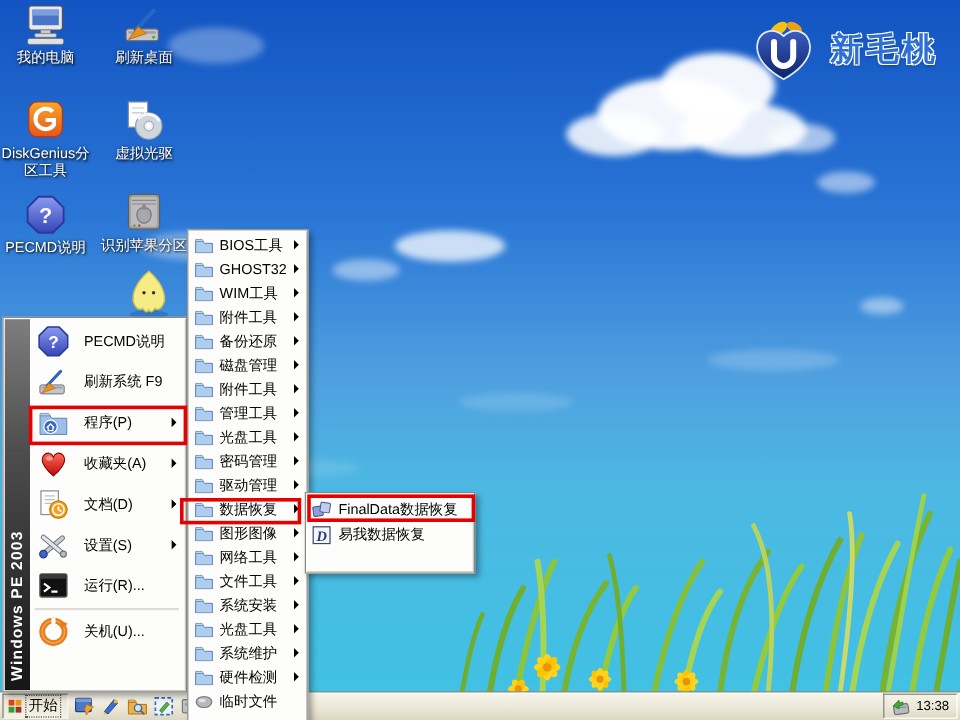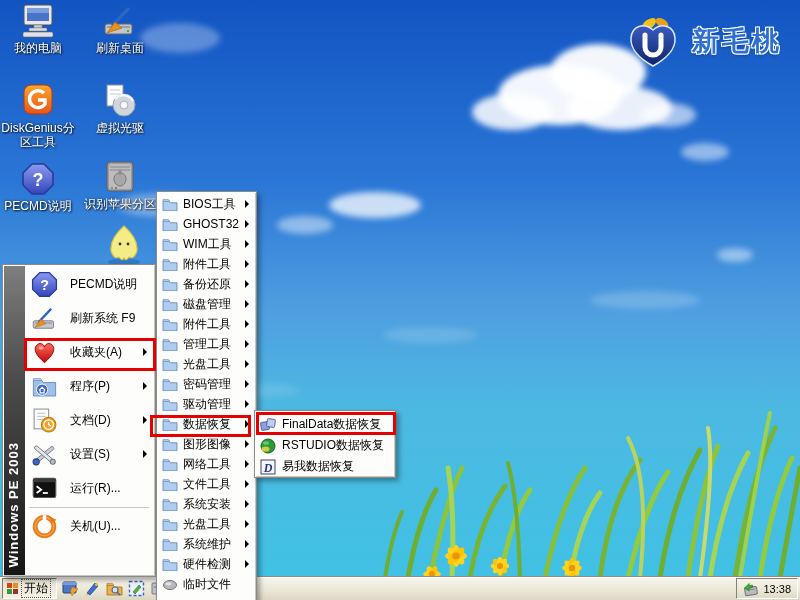--- a/index.html
+++ b/index.html
@@ -280,46 +280,46 @@
         <svg class="sicon" viewBox="0 0 36 34">
           <rect x="3" y="20" width="27" height="10" rx="2" fill="#c4c6ce" stroke="#666"></rect>
           <rect x="5" y="22" width="23" height="2" fill="#9aa0aa"></rect>
           <path d="M11 21 L26 5" stroke="#2a66c8" stroke-width="3.4" stroke-linecap="round"></path>
           <path d="M5 29 L13 18 L20 24 z" fill="#e89018" stroke="#b05c08" stroke-width=".6"></path>
         </svg>
         <span class="slabel">刷新系统 F9</span>
       </div>
 
       <div class="sm-item">
+        <svg class="sicon" viewBox="0 0 34 34">
+          <path d="M3 9 h10 l2.5 3 H31 v17 H3 z" fill="#9ec0e8" stroke="#5a7fb4"></path>
+          <path d="M3 7 h9 l2 2.5 h-11 z" fill="#bcd6f2" stroke="#5a7fb4" stroke-width=".7"></path>
+          <circle cx="14" cy="21" r="7" fill="#3a66c8" stroke="#fff" stroke-width="1.2"></circle>
+          <path d="M10 22 L14 18 L18 22 M11.5 21.5 v3.5 h5 v-3.5" stroke="#fff" stroke-width="1.4" fill="none"></path>
+        </svg>
+        <span class="slabel">程序(P)</span>
+        <span class="arr"></span>
+      </div>
+
+      <div class="sm-item">
         <svg class="sicon" viewBox="0 0 24 24">
           <defs>
               <linearGradient id="ht" x1="0" y1="0" x2="0" y2="1">
             <stop offset="0" stop-color="#ff6a5a"></stop>
                 <stop offset="1" stop-color="#bc0808"></stop>
               </linearGradient>
             </defs>
           <path d="M12 21 C4 14 2 9 5 5.5 C7.5 3 11 4 12 7 C13 4 16.5 3 19 5.5 C22 9 20 14 12 21 z" fill="url(#ht)" stroke="#8a0000" stroke-width=".8"></path>
           <ellipse cx="9" cy="8" rx="2.4" ry="1.6" fill="#ffb0a8" opacity=".8"></ellipse>
         </svg>
         <span class="slabel">收藏夹(A)</span>
         <span class="arr"></span>
       </div>
 
       <div class="sm-item">
-        <svg class="sicon" viewBox="0 0 34 34">
-          <path d="M3 9 h10 l2.5 3 H31 v17 H3 z" fill="#9ec0e8" stroke="#5a7fb4"></path>
-          <path d="M3 7 h9 l2 2.5 h-11 z" fill="#bcd6f2" stroke="#5a7fb4" stroke-width=".7"></path>
-          <circle cx="14" cy="21" r="7" fill="#3a66c8" stroke="#fff" stroke-width="1.2"></circle>
-          <path d="M10 22 L14 18 L18 22 M11.5 21.5 v3.5 h5 v-3.5" stroke="#fff" stroke-width="1.4" fill="none"></path>
-        </svg>
-        <span class="slabel">程序(P)</span>
-        <span class="arr"></span>
-      </div>
-
-      <div class="sm-item">
         <svg class="sicon" viewBox="0 0 26 26">
           <rect x="3" y="2" width="14" height="19" fill="#fdfdfd" stroke="#8a92a0"></rect>
           <line x1="6" y1="6" x2="14" y2="6" stroke="#b8c0ca"></line>
             <line x1="6" y1="9" x2="14" y2="9" stroke="#b8c0ca"></line>
           <line x1="6" y1="12" x2="14" y2="12" stroke="#b8c0ca"></line>
           <circle cx="17" cy="17" r="7" fill="#f5a020" stroke="#c87808" stroke-width="1"></circle>
           <circle cx="17" cy="17" r="4.6" fill="none" stroke="#fff" stroke-width="1.2"></circle>
           <path d="M17 14.5 V17 L19.5 18.5" stroke="#fff" stroke-width="1.3" fill="none"></path>
         </svg>
         <span class="slabel">文档(D)</span>
@@ -572,28 +572,20 @@
     <div id="data-list">
 
       <div class="data-item">
         <svg class="dmicon" viewBox="0 0 16 16">
           <rect x="1" y="5" width="8" height="8" rx="1" fill="#8aa0dc" stroke="#44518a" stroke-width=".8" transform="rotate(-8 5 9)"></rect>
           <rect x="7" y="2" width="8" height="8" rx="1" fill="#c2cdee" stroke="#44518a" stroke-width=".8" transform="rotate(8 11 6)"></rect>
         </svg>
         <span class="dmlabel">FinalData数据恢复</span>
       </div>
 
-      <div class="data-item">
-        <svg class="dmicon" viewBox="0 0 16 16">
-          <circle cx="8" cy="8" r="7" fill="#2a9a3a" stroke="#14641e"></circle>
-          <ellipse cx="5.5" cy="11" rx="4" ry="2.6" fill="#e8d040" opacity=".9"></ellipse>
-          <ellipse cx="6" cy="5" rx="3" ry="1.8" fill="#6fd07a" opacity=".85"></ellipse>
-        </svg>
-        <span class="dmlabel">RSTUDIO数据恢复</span>
-      </div>
 
       <div class="data-item">
         <svg class="dmicon" viewBox="0 0 16 16">
           <rect x="1" y="1" width="14" height="14" fill="#f4f6fa" stroke="#3a4668"></rect>
           <text x="8" y="12.5" text-anchor="middle" font-size="12" font-style="italic" font-weight="bold" font-family="Liberation Serif, serif" fill="#2a3a74">D</text>
         </svg>
         <span class="dmlabel">易我数据恢复</span>
       </div>
 
     </div>

